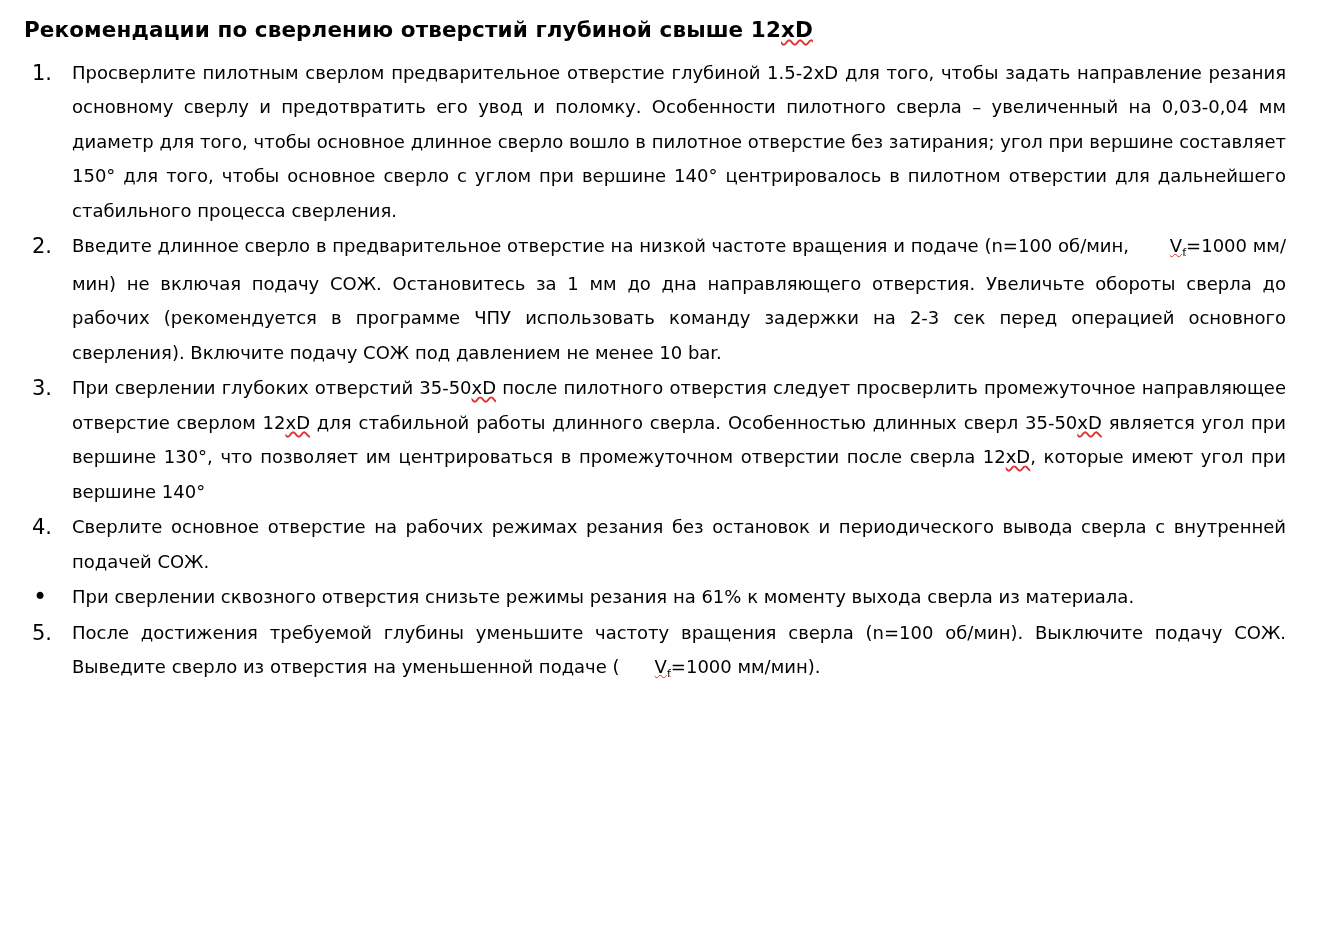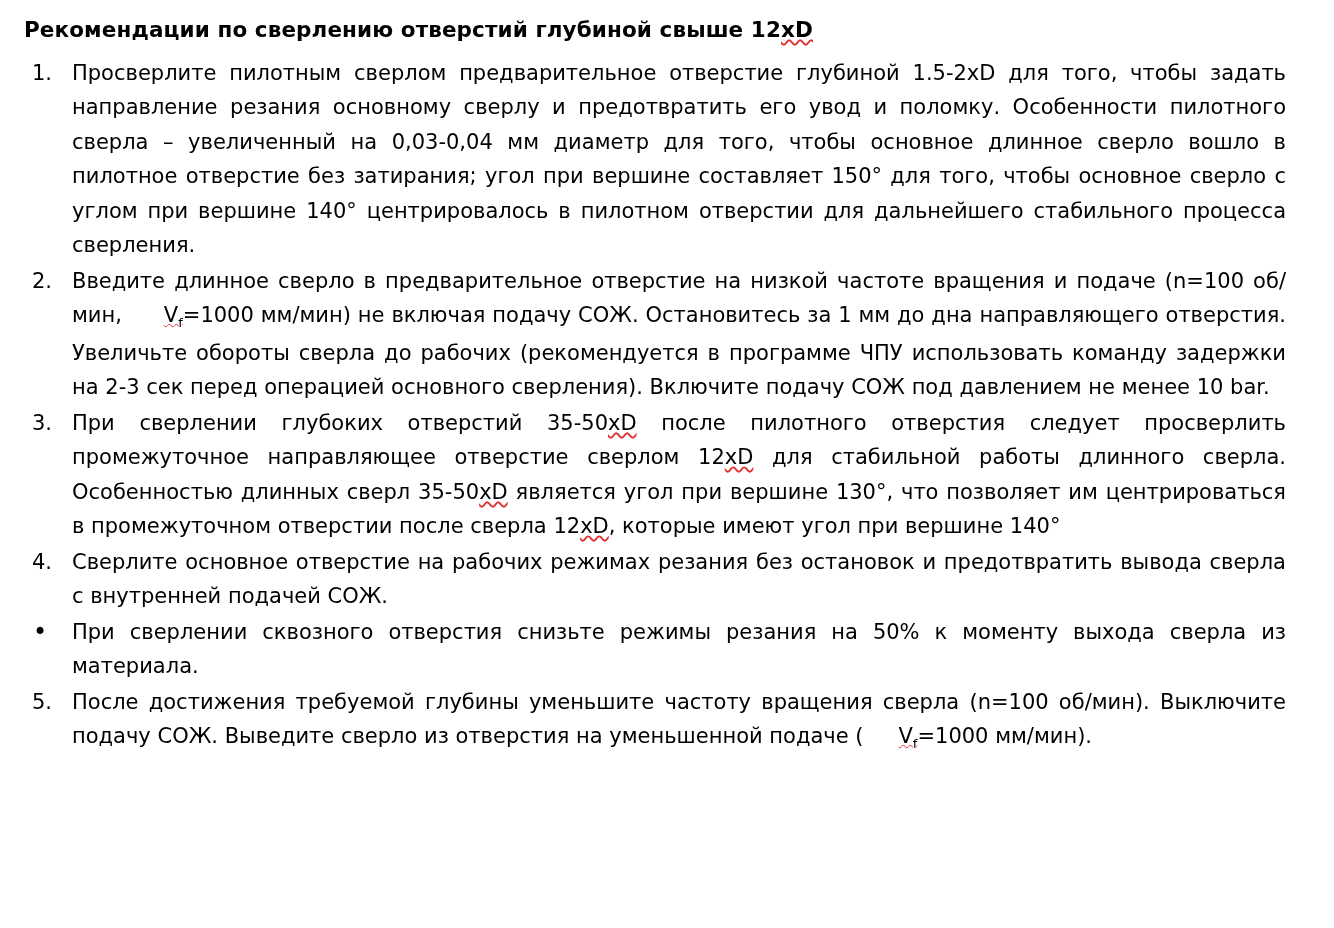--- a/index.html
+++ b/index.html
@@ -53,21 +53,21 @@
     padding-left: 8px;
     box-sizing: border-box;
   }
   .marker.bullet {
     padding-left: 9px;
     font-size: 24px;
     line-height: 34px;
   }
   .body-text {
     flex: 1 1 auto;
-    font-size: 21px;
+    font-size: 18px;
     line-height: 34.5px;
     text-align: justify;
     text-justify: inter-word;
     hyphens: none;
   }
   sub {
     font-size: 0.62em;
     vertical-align: baseline;
     position: relative;
     top: 0.32em;
@@ -101,26 +101,26 @@
       <div class="body-text"><span>Введите длинное сверло в предварительное отверстие на низкой частоте вращения и подаче (n=100 об/мин, </span><span class="sub-wavy"><span>V</span><sub>f</sub></span><span>=1000 мм/мин) не включая подачу СОЖ. Остановитесь за 1 мм до дна направляющего отверстия. Увеличьте обороты сверла до рабочих (рекомендуется в программе ЧПУ использовать команду задержки на 2-3 сек перед операцией основного сверления). Включите подачу СОЖ под давлением не менее 10 bar.</span></div>
     </li>
 
     <li class="item">
       <div class="marker">3.</div>
       <div class="body-text"><span>При сверлении глубоких отверстий 35-50</span><span class="spell">xD</span><span> после пилотного отверстия следует просверлить промежуточное направляющее отверстие сверлом 12</span><span class="spell">xD</span><span> для стабильной работы длинного сверла. Особенностью длинных сверл 35-50</span><span class="spell">xD</span><span> является угол при вершине 130°, что позволяет им центрироваться в промежуточном отверстии после сверла 12</span><span class="spell">xD</span><span>, которые имеют угол при вершине 140°</span></div>
     </li>
 
     <li class="item">
       <div class="marker">4.</div>
-      <div class="body-text">Сверлите основное отверстие на рабочих режимах резания без остановок и предотвратить вывода сверла с внутренней подачей СОЖ.</div>
+      <div class="body-text">Сверлите основное отверстие на рабочих режимах резания без остановок и периодического вывода сверла с внутренней подачей СОЖ.</div>
     </li>
 
     <li class="item">
       <div class="marker bullet">•</div>
-      <div class="body-text">При сверлении сквозного отверстия снизьте режимы резания на 50% к моменту выхода сверла из материала.</div>
+      <div class="body-text">При сверлении сквозного отверстия снизьте режимы резания на 61% к моменту выхода сверла из материала.</div>
     </li>
 
     <li class="item">
       <div class="marker">5.</div>
       <div class="body-text"><span>После достижения требуемой глубины уменьшите частоту вращения сверла (n=100 об/мин). Выключите подачу СОЖ. Выведите сверло из отверстия на уменьшенной подаче (</span><span class="sub-wavy"><span>V</span><sub>f</sub></span><span>=1000 мм/мин).</span></div>
     </li>
 
   </ol>
 </div>
 

